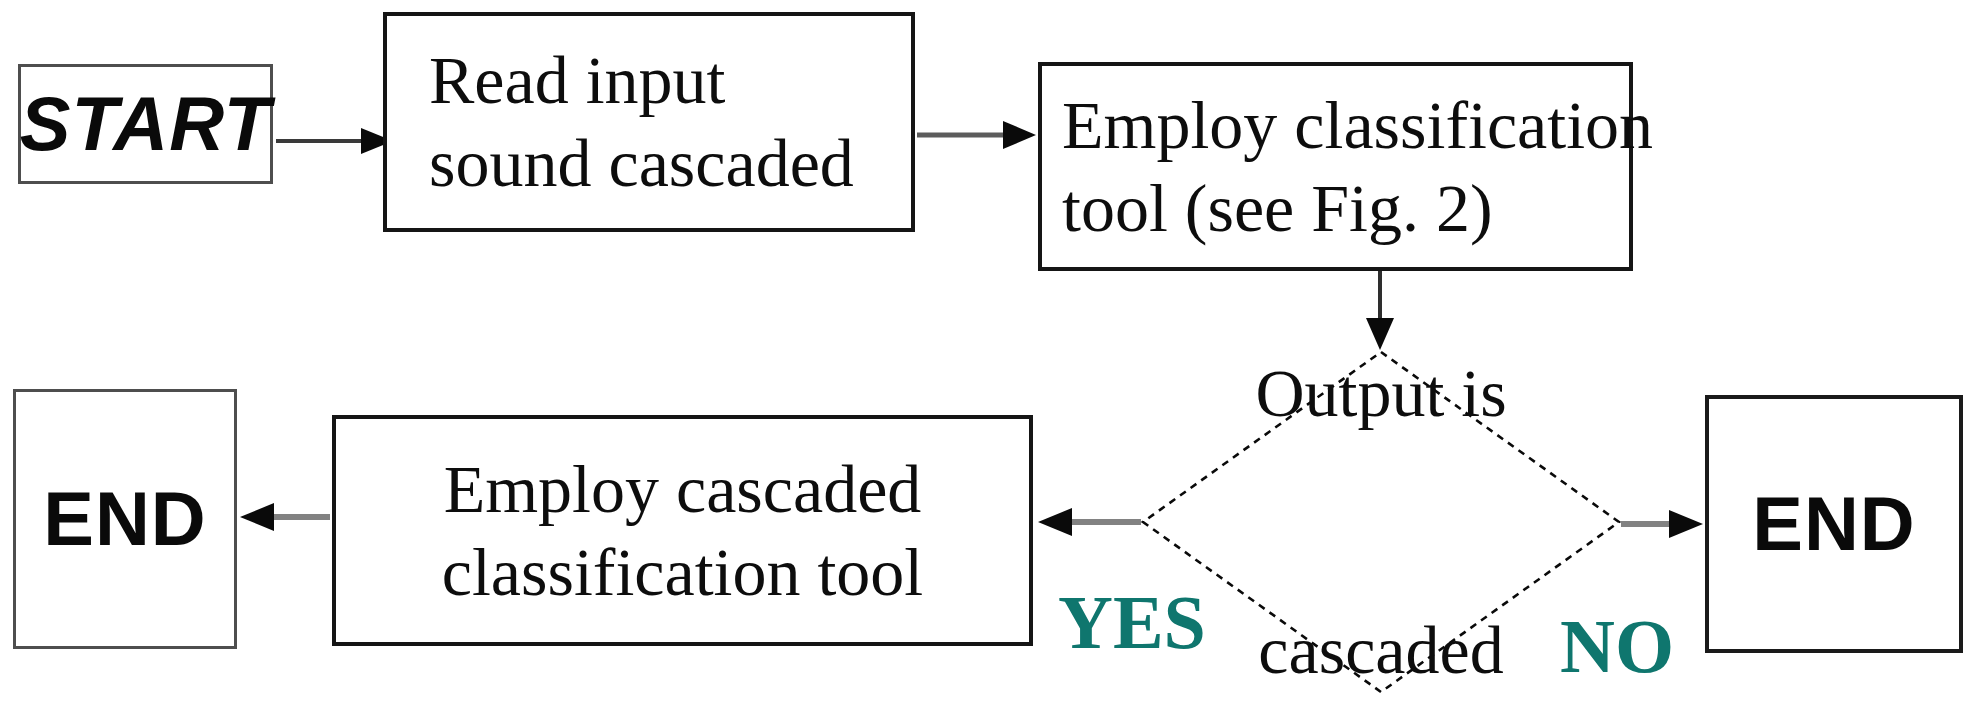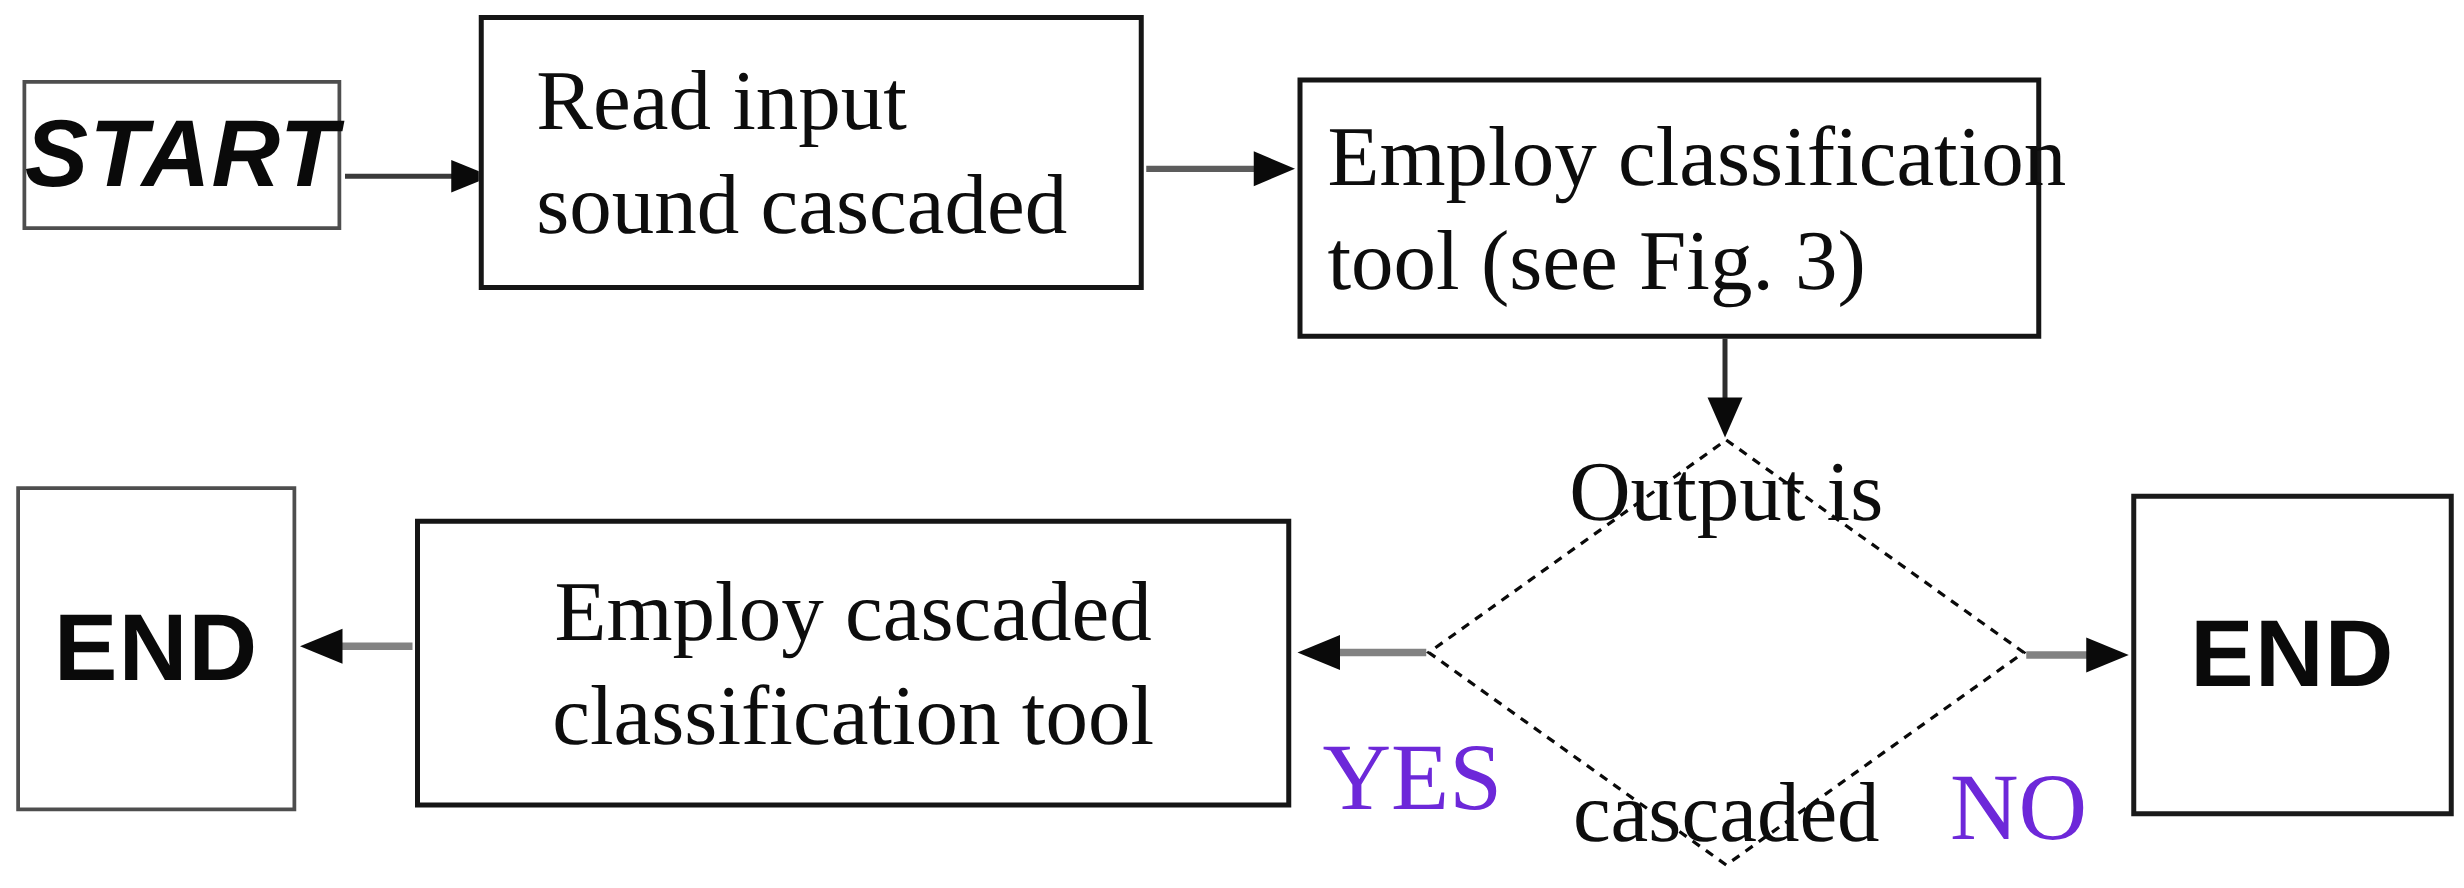--- a/index.html
+++ b/index.html
@@ -65,24 +65,24 @@
     width: 476px; height: 340px;
     display: flex;
     flex-direction: column;
     align-items: center;
     justify-content: space-between;
     line-height: 1.16;
   }
   .branch-label {
     position: absolute;
     font-family: "Liberation Serif", serif;
-    font-weight: normal;
+    font-weight: bold;
     font-size: 76px;
     line-height: 1;
-    color: #6d28d9;
+    color: #0f766e;
   }
   #label-yes { left: 1058px; top: 584px; }
   #label-no  { left: 1560px; top: 608px; }
 </style>
 </head>
 <body>
 
 <div id="canvas">
 
   <svg id="wires" viewBox="0 0 1971 710" xmlns="http://www.w3.org/2000/svg">
@@ -124,21 +124,21 @@
     <span class="label-sans">START</span>
   </div>
 
   <div class="node process align-left" id="node-read">
     <span class="body-serif">Read input</span>
     <span class="body-serif">sound cascaded</span>
   </div>
 
   <div class="node process align-left" id="node-classify">
     <span class="body-serif">Employ classification</span>
-    <span class="body-serif">tool (see Fig. 3)</span>
+    <span class="body-serif">tool (see Fig. 2)</span>
   </div>
 
   <div class="node process" id="node-cascaded">
     <span class="body-serif">Employ cascaded</span>
     <span class="body-serif">classification tool</span>
   </div>
 
   <div class="node terminator" id="node-end-left">
     <span class="label-sans">END</span>
   </div>

